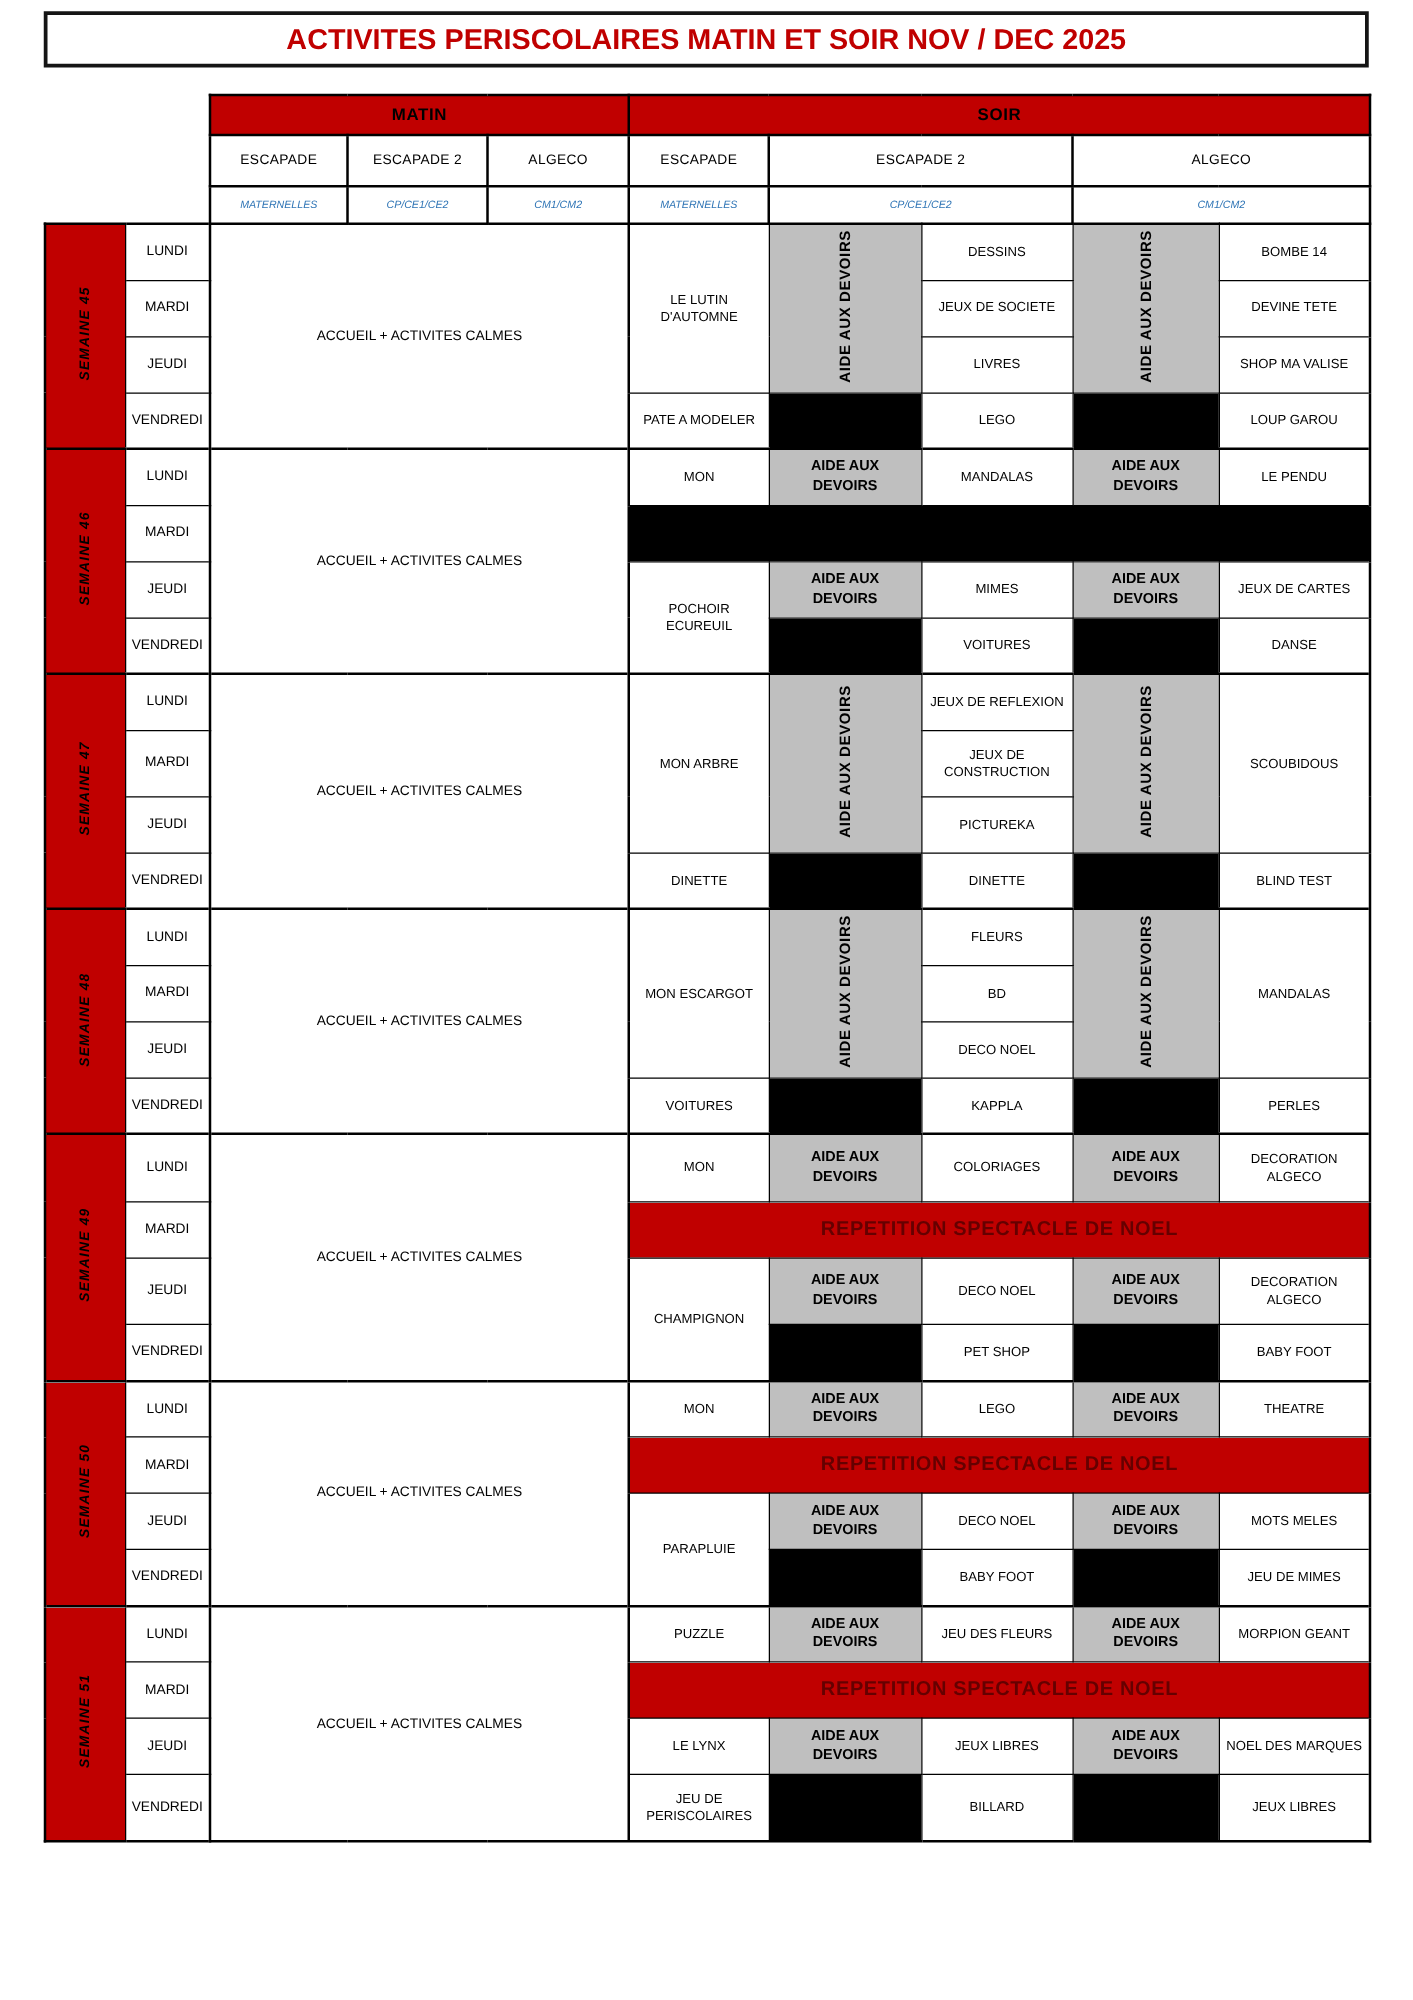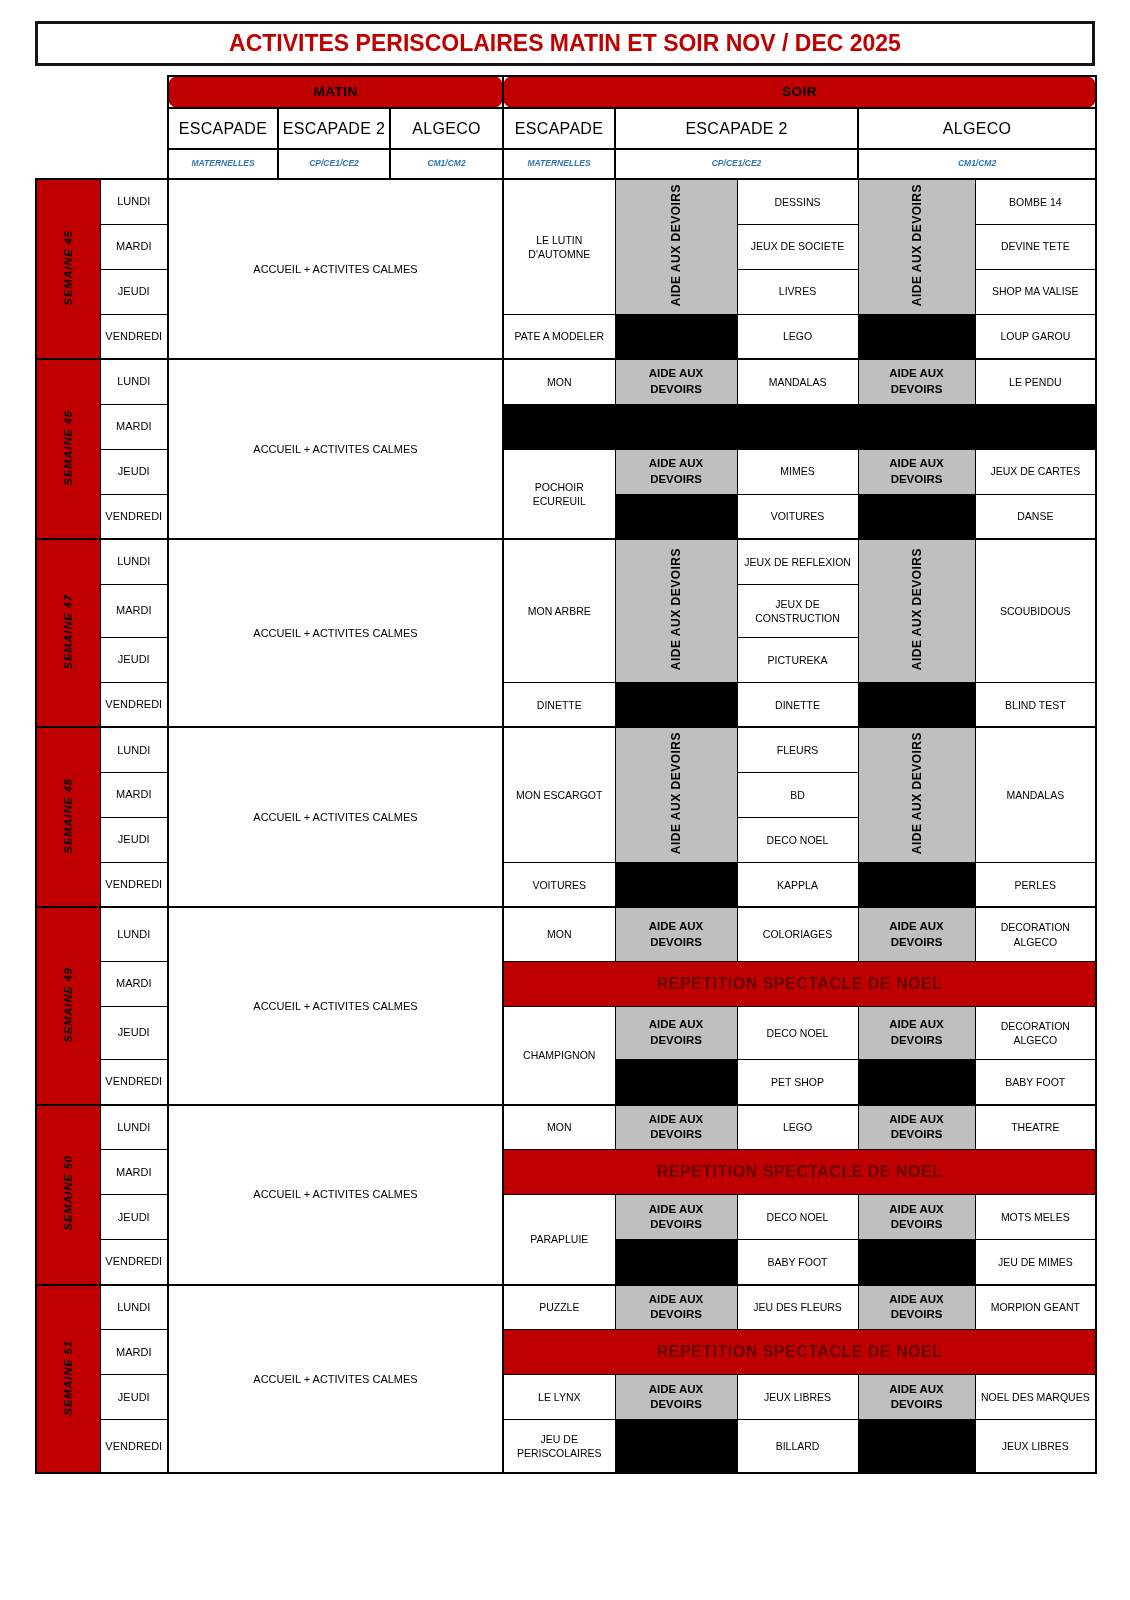--- a/index.html
+++ b/index.html
@@ -1,41 +1,41 @@
 <!DOCTYPE html>
 <html style="--red: #C00000; --gray: #BFBFBF; --black: #000000; --blue_class: #2E74B5; --repetition_text: #650000;"><head>
 <meta charset="utf-8">
 <style>
   html,body{margin:0;padding:0;}
   body{
     width:1130px;height:1600px;background:#fff;position:relative;
     font-family:"Liberation Sans","DejaVu Sans",sans-serif;color:#000;
   }
   #title-box{
-    position:absolute;left:35px;top:21px;width:1060px;height:45px;
+    position:absolute;left:35px;top:9px;width:1060px;height:45px;
     box-sizing:border-box;border:3px solid #151515;background:#fff;
     display:flex;align-items:center;justify-content:center;
   }
   #title-box h1{
     margin:0;font-size:23px;font-weight:bold;color:var(--red,#C00000);
     letter-spacing:0px;white-space:nowrap;
   }
   #sched{
     position:absolute;left:35px;top:75px;width:1060px;
     border-collapse:collapse;table-layout:fixed;
   }
   td{
     border:1px solid #000;text-align:center;vertical-align:middle;
     overflow:hidden;padding:0;font-size:10.5px;line-height:1.35;
   }
   tr.r-h1{height:32px} tr.r-h2{height:41px} tr.r-h3{height:30px} tr.wrow{height:45px}
   .hdr{border:2px solid #000;}
-  .hdr-red{background:var(--red,#C00000);font-weight:bold;font-size:13.5px;letter-spacing:.5px;border-radius:10px;}
-  .hdr-loc{font-size:16px;letter-spacing:.3px;}
-  .hdr-cls{font-size:8.5px;font-style:italic;font-weight:bold;color:var(--blue_class,#2E74B5);}
+  .hdr-red{background:var(--red,#C00000);font-weight:bold;font-size:13.5px;letter-spacing:.5px;}
+  .hdr-loc{font-size:11px;letter-spacing:.3px;}
+  .hdr-cls{font-size:8.5px;font-style:italic;font-weight:normal;color:var(--blue_class,#2E74B5);}
   td.corner{border:none;background:transparent;}
   .bt2{border-top-width:2px;} .bb2{border-bottom-width:2px;}
   .bl2{border-left-width:2px;} .br2{border-right-width:2px;}
   .k-week{background:var(--red,#C00000);}
   .k-day{font-size:11px;}
   .k-matin{font-size:11px;}
   .k-act{padding:12px 5px;}
   .k-aide_v{background:var(--gray,#BFBFBF);}
   .k-aide_h{background:var(--gray,#BFBFBF);font-weight:bold;font-size:11.5px;padding:0 14px;}
   .k-closed{background:var(--black,#000000);}

